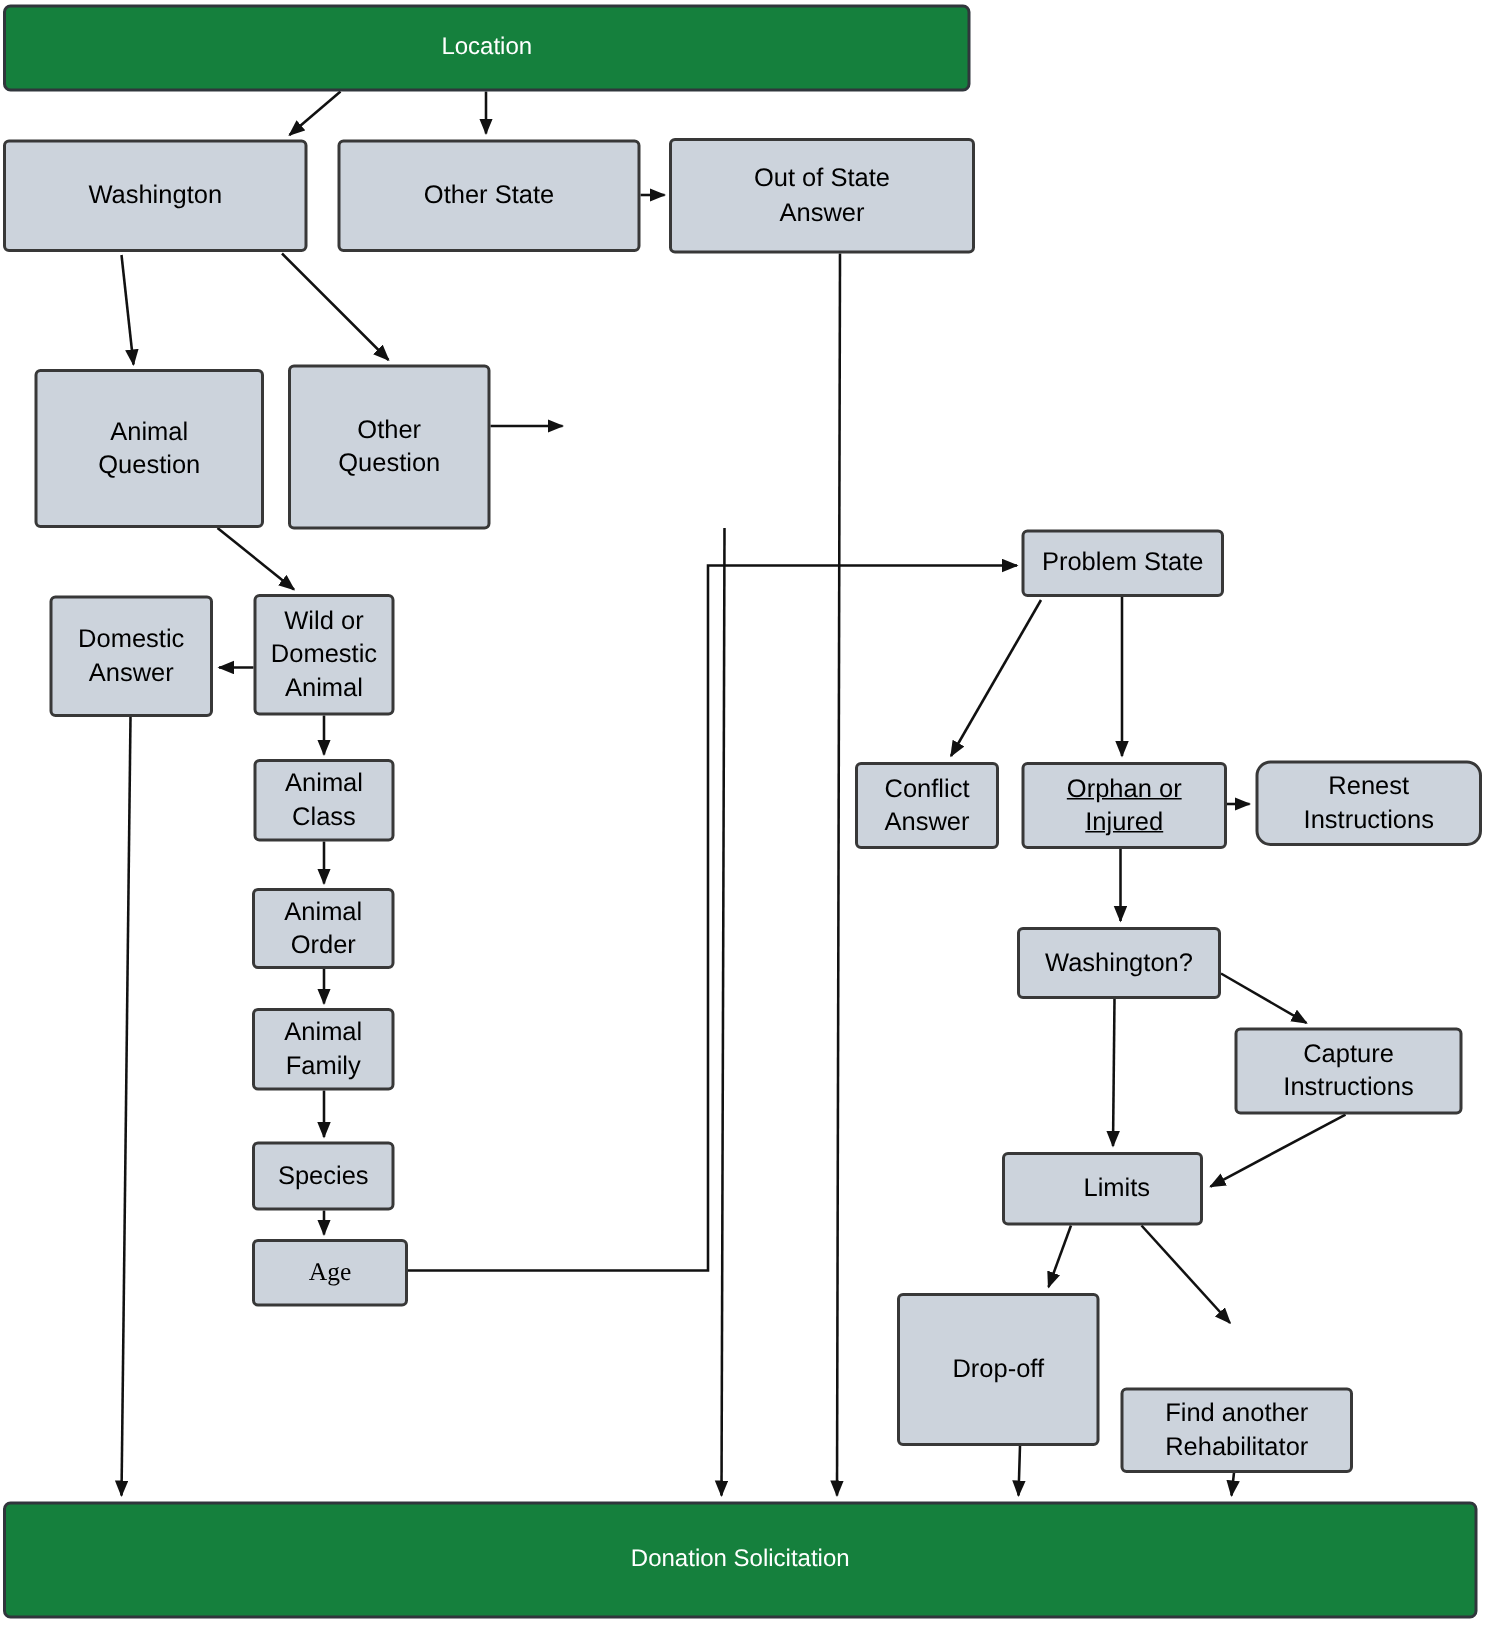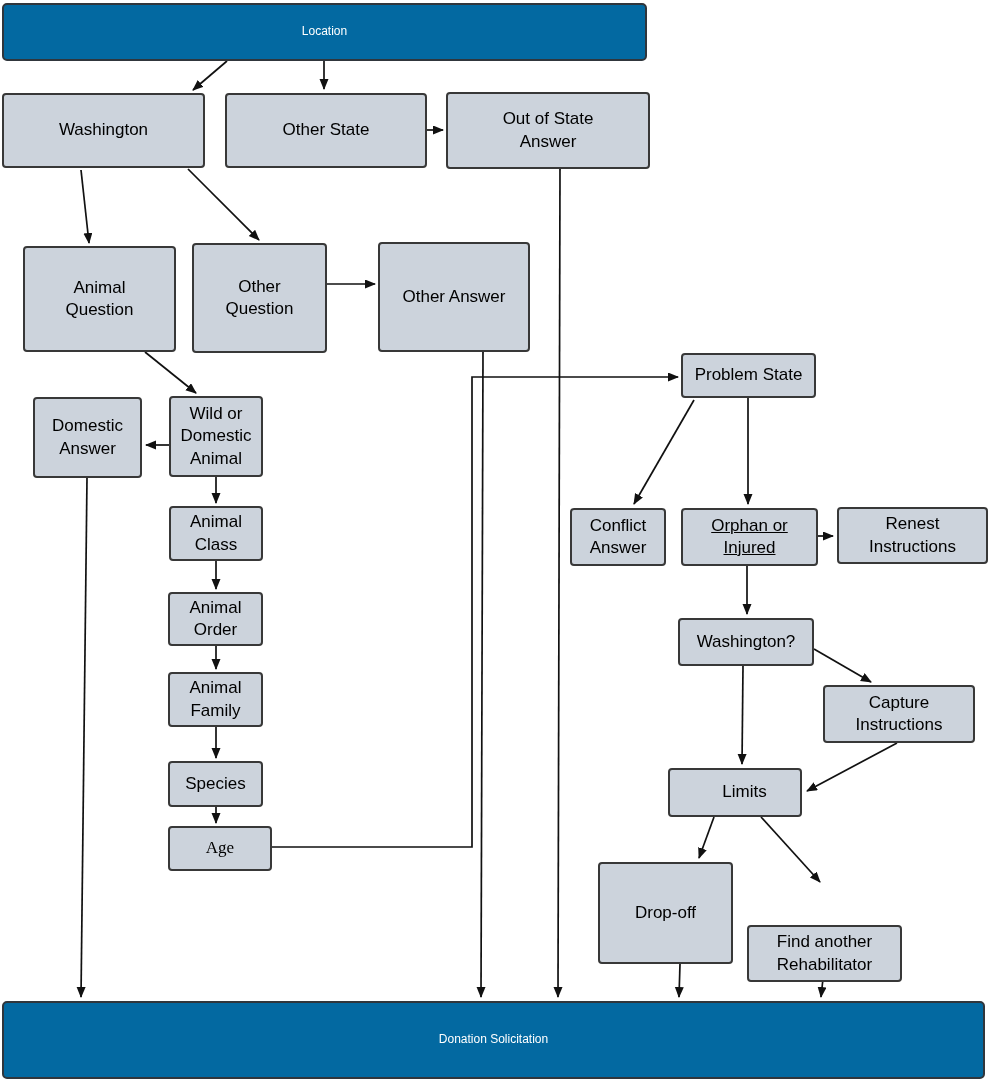--- a/index.html
+++ b/index.html
@@ -21,24 +21,24 @@
     display: flex;
     align-items: center;
     justify-content: center;
     text-align: center;
     font-size: 17px;
     line-height: 1.32;
     white-space: pre-line;
     z-index: 2;
   }
   .node.band {
-    background: #0369a1;
+    background: #15803d;
     border-color: #30363c;
     color: #ffffff;
-    font-size: 12px;
+    font-size: 16px;
     border-radius: 5px;
   }
   #edges {
     position: absolute;
     left: 0; top: 0;
     z-index: 1;
     pointer-events: none;
   }
   #edges line, #edges polyline {
     stroke: #111111;
@@ -89,40 +89,39 @@
 
   <div class="node band" style="left:2px;   top:3px;    width:645px; height:58px;">Location</div>
   <div class="node" style="left:2px;   top:93px;   width:203px; height:75px;">Washington</div>
   <div class="node" style="left:225px; top:93px;   width:202px; height:75px;">Other State</div>
   <div class="node" style="left:446px; top:92px;   width:204px; height:77px;">Out of State
 Answer</div>
   <div class="node" style="left:23px;  top:246px;  width:153px; height:106px;">Animal
 Question</div>
   <div class="node" style="left:192px; top:243px;  width:135px; height:110px;">Other
 Question</div>
-  <div class="node" style="left:378px; top:242px;  width:152px; height:110px;">Other Answer</div>
   <div class="node" style="left:681px; top:353px;  width:135px; height:45px;">Problem State</div>
   <div class="node" style="left:33px;  top:397px;  width:109px; height:81px;">Domestic
 Answer</div>
   <div class="node" style="left:169px; top:396px;  width:94px;  height:81px;">Wild or
 Domestic
 Animal</div>
   <div class="node" style="left:169px; top:506px;  width:94px;  height:55px;">Animal
 Class</div>
   <div class="node" style="left:168px; top:592px;  width:95px;  height:54px;">Animal
 Order</div>
   <div class="node" style="left:168px; top:672px;  width:95px;  height:55px;">Animal
 Family</div>
   <div class="node" style="left:168px; top:761px;  width:95px;  height:46px;">Species</div>
   <div class="node" style="left:168px; top:826px;  width:104px;  height:45px;font-family:Liberation Serif, serif;">Age</div>
   <div class="node" style="left:570px; top:508px;  width:96px;  height:58px;">Conflict
 Answer</div>
   <div class="node" style="left:681px; top:508px;  width:137px; height:58px;text-decoration:underline;">Orphan or
 Injured</div>
-  <div class="node" style="left:837px; top:507px;  width:151px; height:57px;">Renest
+  <div class="node" style="left:837px; top:507px;  width:151px; height:57px;border-radius:10px;">Renest
 Instructions</div>
   <div class="node" style="left:678px; top:618px;  width:136px; height:48px;">Washington?</div>
   <div class="node" style="left:823px; top:685px;  width:152px; height:58px;">Capture
 Instructions</div>
   <div class="node" style="left:668px; top:768px;  width:134px; height:49px;padding-left:19px;">Limits</div>
   <div class="node" style="left:598px; top:862px;  width:135px; height:102px;">Drop-off</div>
   <div class="node" style="left:747px; top:885px;  width:155px; height:57px;margin-top:40px;">Find another
 Rehabilitator</div>
   <div class="node band" style="left:2px;   top:1001px; width:983px; height:78px;">Donation Solicitation</div>
 

